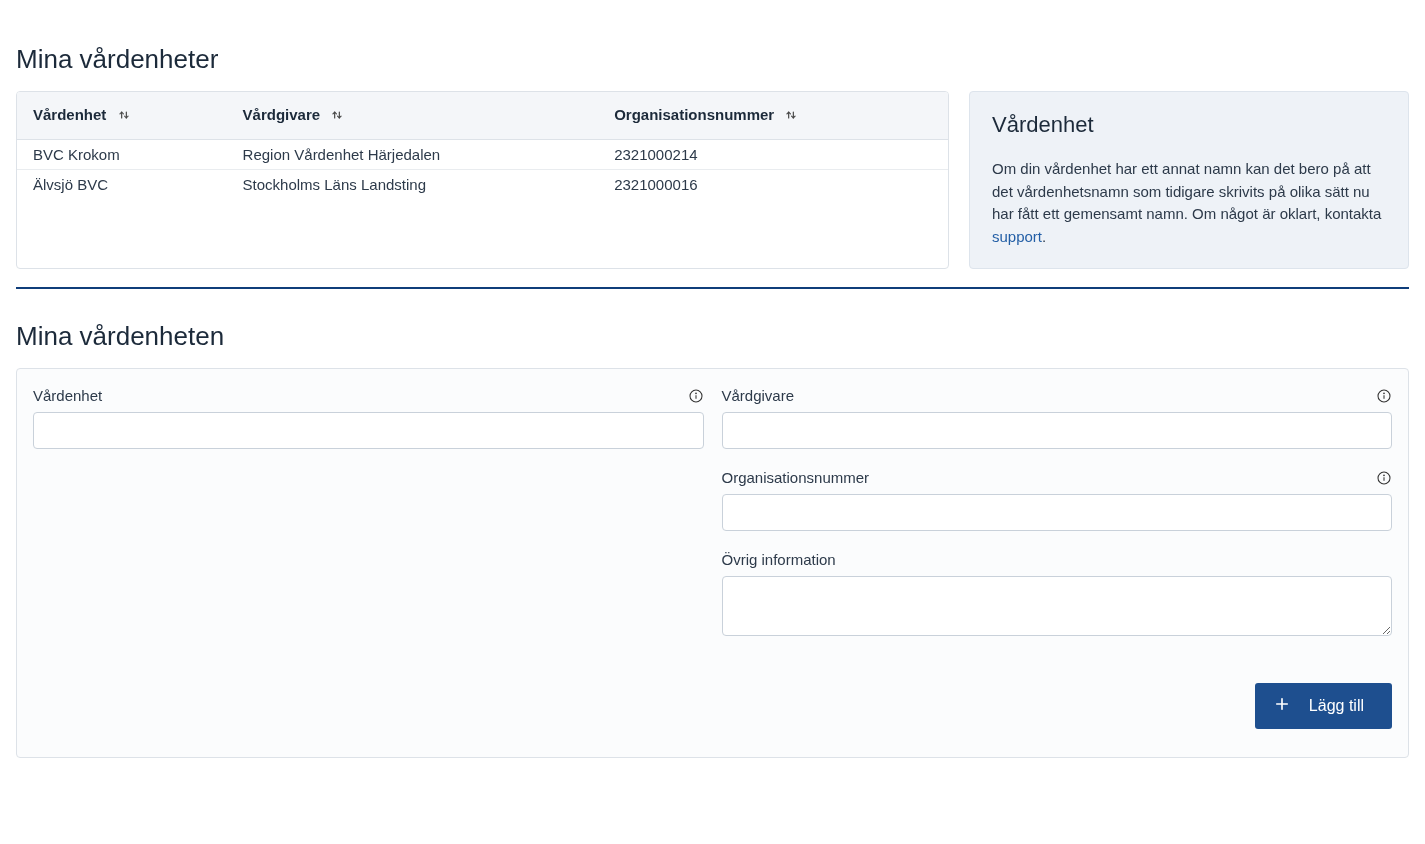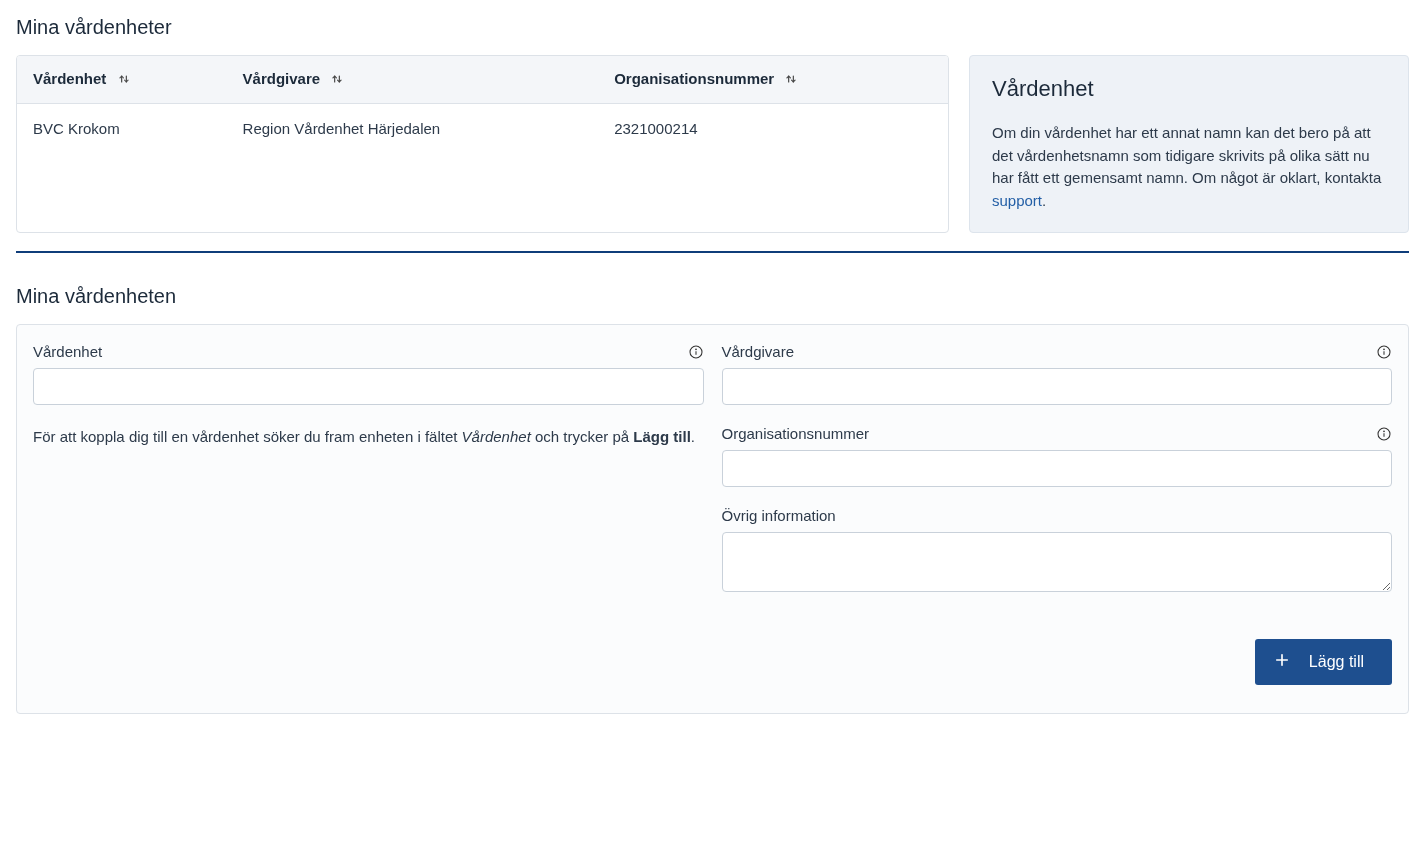--- a/index.html
+++ b/index.html
@@ -8,24 +8,25 @@
       padding: 0;
     }
     body {
       font-family: -apple-system, BlinkMacSystemFont, "Segoe UI", Arial, sans-serif;
       font-size: 15px;
       color: #212529;
       background: #fff;
       padding: 16px;
     }
     h2 {
-      font-size: 20px;
+      font-size: 26px;
       font-weight: 500;
       color: #1c2a3a;
       margin-bottom: 16px;
+      margin-top: 28px;
     }
     .top-row {
       display: flex;
       gap: 20px;
       margin-bottom: 0;
     }
     .table-wrapper {
       flex: 1;
       border: 1px solid #dde2e8;
       border-radius: 4px;
@@ -41,21 +42,21 @@
       padding: 14px 16px;
       font-weight: 600;
       color: #1c2a3a;
       font-size: 15px;
       border-bottom: 1px solid #dde2e8;
     }
     thead th.clickable {
       cursor: pointer;
     }
     tbody td {
-      padding: 16px 16px;
+      padding: 6px 16px;
       border-bottom: 1px solid #e9ecef;
       color: #2d3a4a;
     }
     tbody tr:last-child td {
       border-bottom: none;
     }
     .sort-icon {
       display: inline-block;
       margin-left: 6px;
       vertical-align: middle;
@@ -221,20 +222,25 @@
             </span>
           </th>
         </tr>
       </thead>
       <tbody id="units-tbody">
           <tr>
             <td>BVC Krokom</td>
             <td>Region Vårdenhet Härjedalen</td>
             <td>2321000214</td>
           </tr>
+          <tr>
+            <td>Älvsjö BVC</td>
+            <td>Stockholms Läns Landsting</td>
+            <td>2321000016</td>
+          </tr>
         </tbody>
     </table>
   </div>
 
   <aside class="info-panel">
     <h3>Vårdenhet</h3>
     <p>
       <span>Om din vårdenhet har ett annat namn kan det bero på att det vårdenhetsnamn som tidigare skrivits på olika sätt nu har fått ett gemensamt namn. Om något är oklart, kontakta </span><a href="#">support</a><span>.</span>
     </p>
   </aside>
@@ -254,23 +260,20 @@
             <svg viewBox="0 0 24 24" stroke-width="1.6">
                 <circle cx="12" cy="12" r="9"></circle>
                 <line x1="12" y1="11" x2="12" y2="16"></line>
                 <circle cx="12" cy="8" r="0.5" fill="#333"></circle>
               </svg>
           </span>
         </div>
         <input type="text" value="" style="">
       </div>
 
-      <p class="help-text">
-        <span>För att koppla dig till en vårdenhet söker du fram enheten i fältet </span><em>Vårdenhet</em><span> och trycker på </span><strong>Lägg till</strong><span>.</span>
-      </p>
     </div>
 
     <div class="form-col">
       <div class="field-group">
         <div class="field-label-row">
           <label class="field-label">Vårdgivare</label>
           <span class="info-icon">
             <svg viewBox="0 0 24 24" stroke-width="1.6">
                 <circle cx="12" cy="12" r="9"></circle>
                 <line x1="12" y1="11" x2="12" y2="16"></line>

